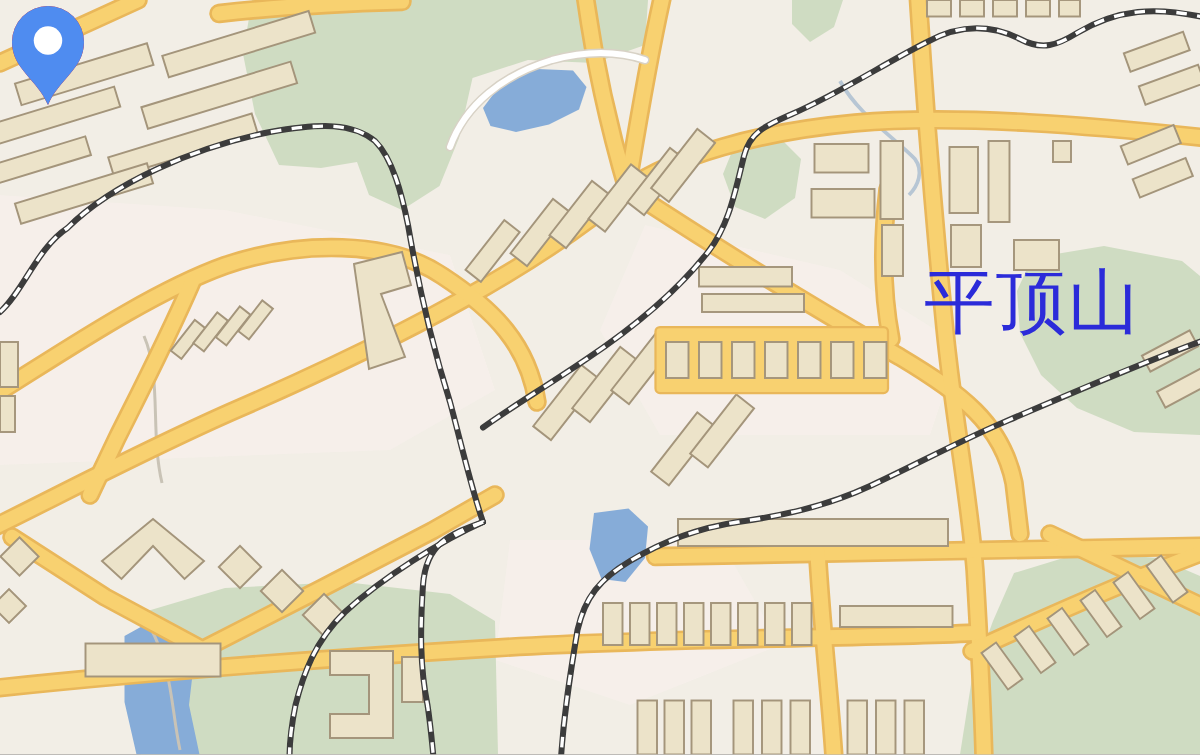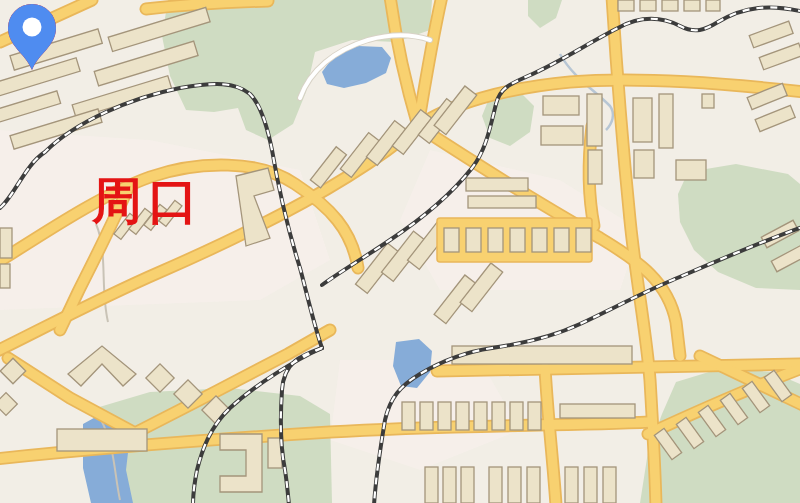--- a/index.html
+++ b/index.html
@@ -220,16 +220,16 @@
   <svg class="pin pin-origin" viewBox="0 0 64 76">
     <path d="M32,70 C25,53 8,46 8,28 A24,24 0 1 1 56,28 C56,46 39,53 32,70 Z" fill="#f21414"></path>
     <circle cx="32" cy="27" r="9.5" fill="#ffffff"></circle>
   </svg>
 
   <svg class="pin pin-dest" viewBox="0 0 64 76">
     <path d="M32,70 C25,53 8,46 8,28 A24,24 0 1 1 56,28 C56,46 39,53 32,70 Z" fill="#4f8cf0"></path>
     <circle cx="32" cy="27" r="9.5" fill="#ffffff"></circle>
   </svg>
 
-  <div class="marker-label label-origin">周口</div>
+  <div class="marker-label label-dest">平顶山</div>
 
 
 </div>
 
 </body></html>

